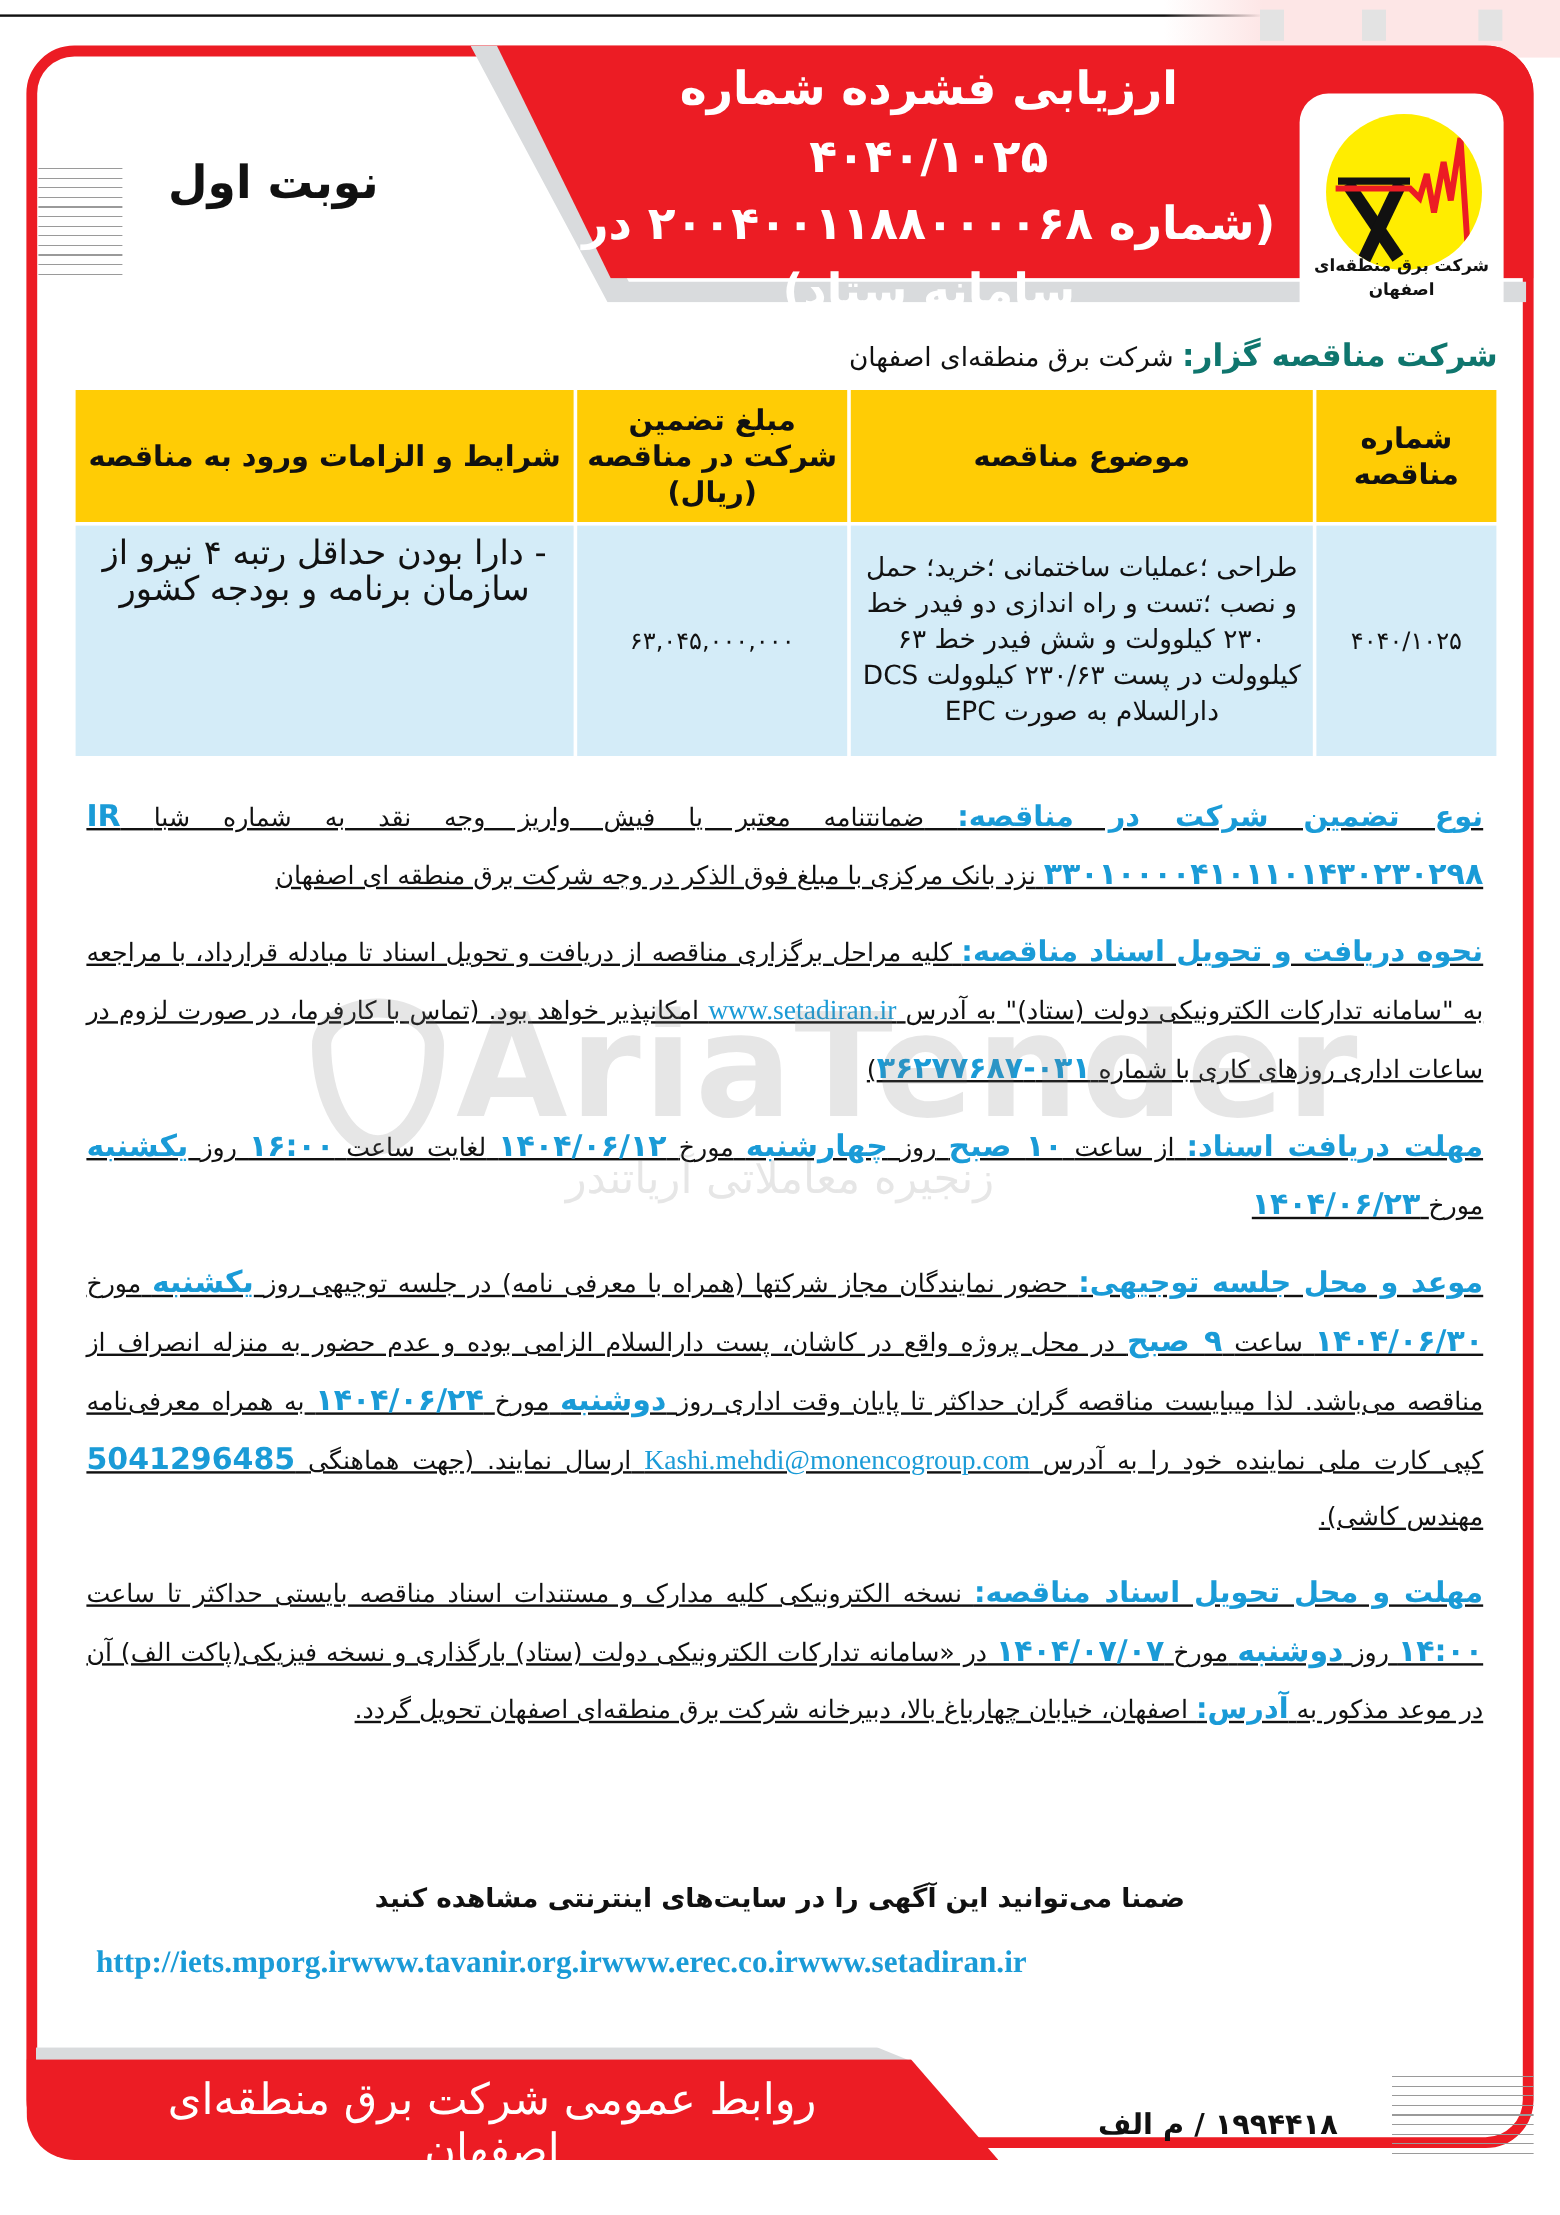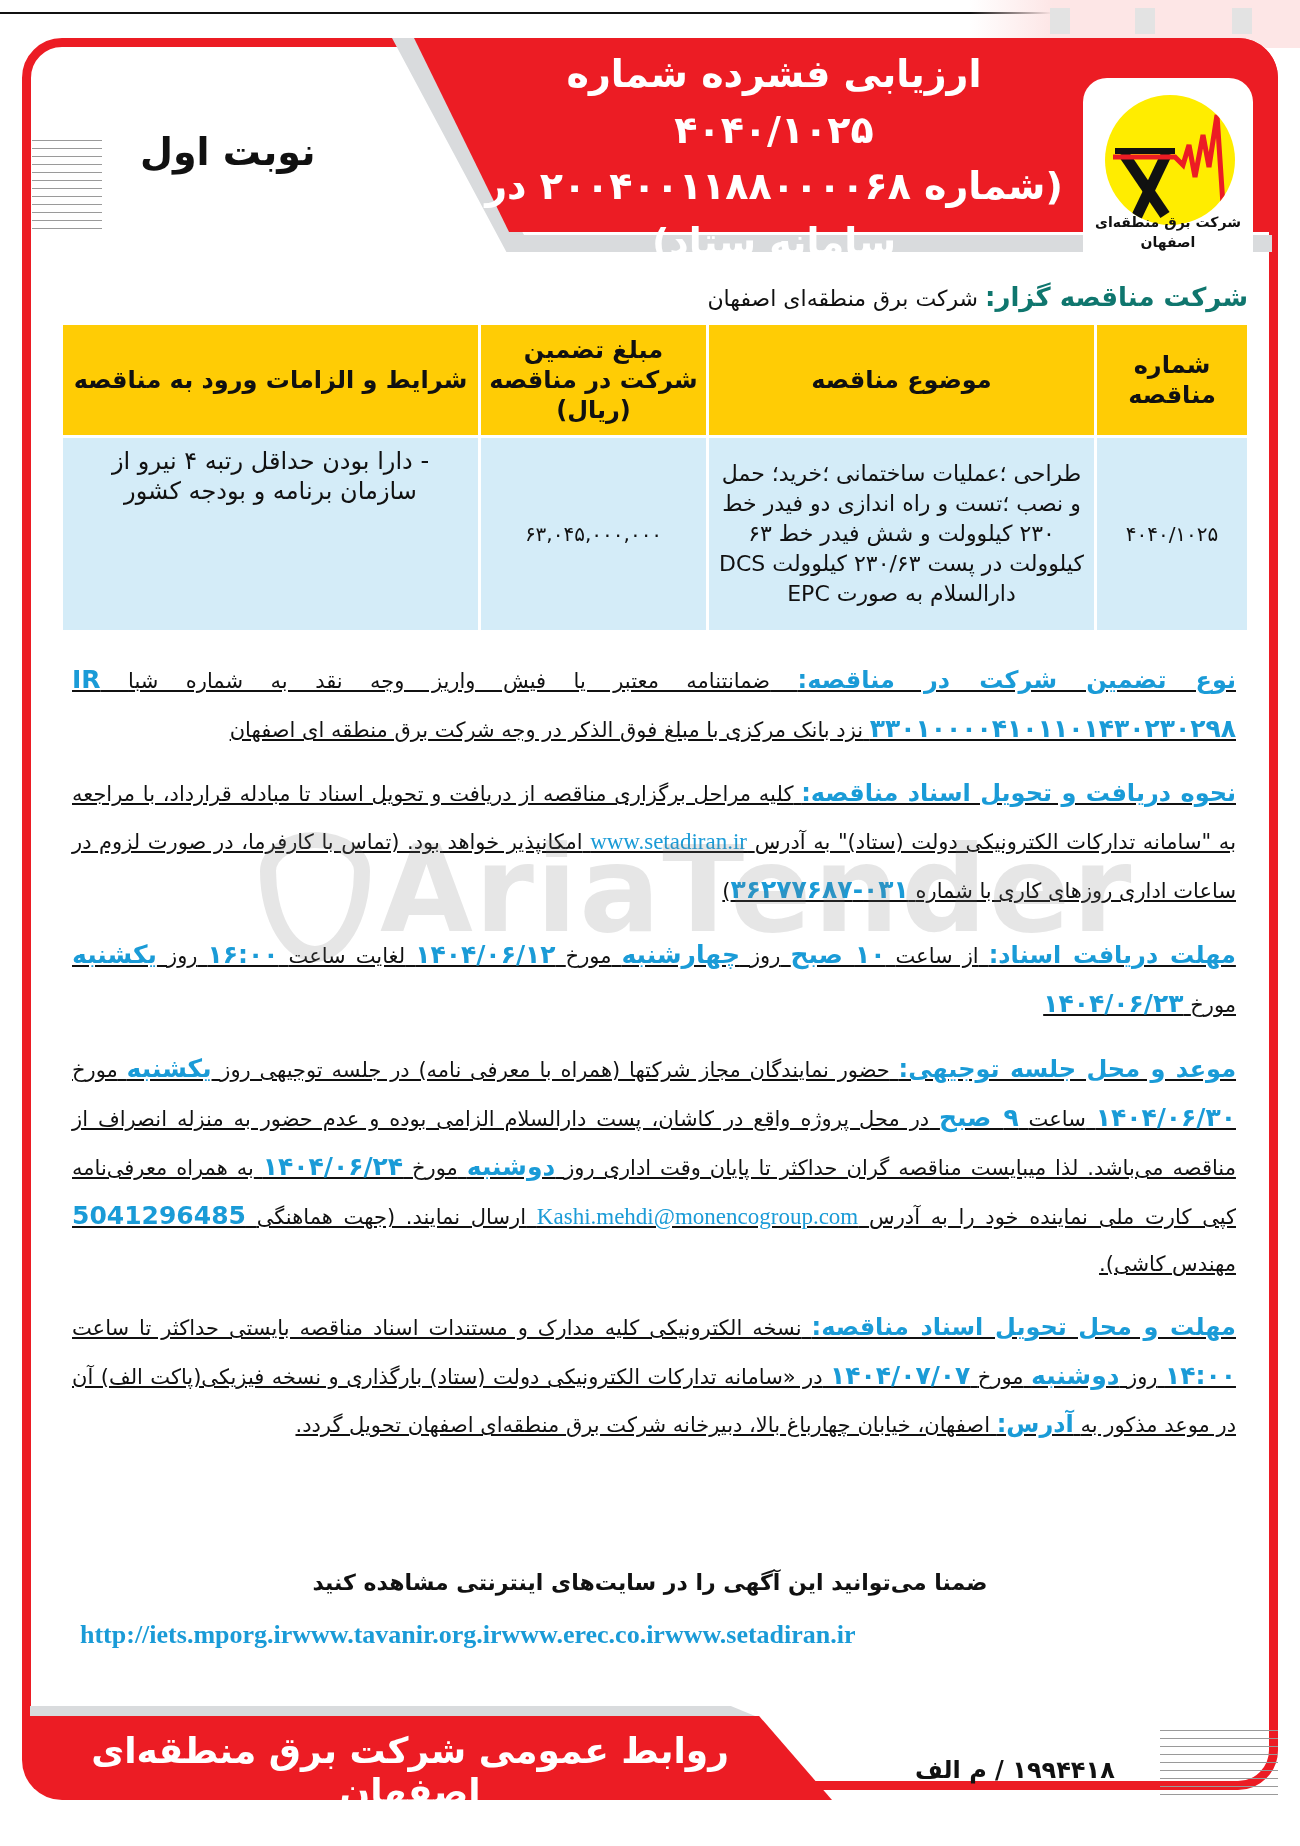--- a/index.html
+++ b/index.html
@@ -61,21 +61,21 @@
       direction: ltr; }
     .sites span { color: #1a9bd7; font-family: "Liberation Serif", serif; font-weight: bold; font-size: 26px; }
 
     
     .footer-shadow { position: absolute; left: 30px; top: 1706px; width: 730px; height: 12px; background: #d9dbdd;
       clip-path: polygon(0 0, 96% 0, 100% 100%, 0 100%); }
     .footer-red { position: absolute; left: 22px; top: 1716px; width: 810px; height: 84px; background: #ec1c24;
       border-bottom-left-radius: 40px;
       clip-path: polygon(0 0, 91% 0, 100% 100%, 0 100%); }
     .footer-title { position: absolute; left: 90px; top: 1730px; width: 640px; text-align: center; direction: rtl;
-      color: #fff; font-size: 36px; font-weight: bold; }
+      color: #fff; font-size: 36px; font-weight: normal; }
     .ad-code { position: absolute; left: 915px; top: 1740px; direction: rtl; font-size: 24px; font-weight: bold; margin-top: 16px; }
 
     .watermark { position: absolute; left: 260px; top: 820px; width: 760px; height: 210px; opacity: 0.18;
       pointer-events: none; }
     .watermark .wm-big { position: absolute; left: 120px; top: 0; font-size: 120px; font-weight: bold; color: #777;
       font-family: "DejaVu Sans", sans-serif; letter-spacing: 2px; }
     .watermark .wm-small { position: absolute; left: 20px; top: 142px; width: 740px; text-align: center; direction: rtl;
       font-size: 36px; color: #777; letter-spacing: 14px; }
     .watermark .wm-shield { position: absolute; left: 0; top: 12px; width: 110px; height: 130px; border: 16px solid #777;
       border-radius: 50% 50% 50% 50% / 30% 30% 70% 70%; }
@@ -130,21 +130,21 @@
       <th style="width:385px">موضوع مناقصه</th>
       <th style="width:225px">مبلغ تضمین شرکت در مناقصه (ریال)</th>
       <th>شرایط و الزامات ورود به مناقصه</th>
     </tr>
   </thead>
   <tbody>
     <tr>
       <td>۴۰۴۰/۱۰۲۵</td>
       <td style="font-size:22px">طراحی ؛عملیات ساختمانی ؛خرید؛ حمل و نصب ؛تست و راه اندازی دو فیدر خط ۲۳۰ کیلوولت و شش فیدر خط ۶۳ کیلوولت در پست ۲۳۰/۶۳ کیلوولت DCS دارالسلام به صورت EPC</td>
       <td>۶۳,۰۴۵,۰۰۰,۰۰۰</td>
-      <td style="font-size:24px; vertical-align:top; ">- دارا بودن حداقل رتبه ۴ نیرو از سازمان برنامه و بودجه کشور</td>
+      <td style="font-size:28px; vertical-align:top; ">- دارا بودن حداقل رتبه ۴ نیرو از سازمان برنامه و بودجه کشور</td>
     </tr>
   </tbody>
 </table>
 
 <div class="body-text">
   <p>
     <span class="lbl">نوع تضمین شرکت در مناقصه:</span>
     <span>ضمانتنامه معتبر یا فیش واریز وجه نقد به شماره شبا</span>
     <span class="hl">IR ۳۳۰۱۰۰۰۰۴۱۰۱۱۰۱۴۳۰۲۳۰۲۹۸</span>
     <span>نزد بانک مرکزی با مبلغ فوق الذکر در وجه شرکت برق منطقه ای اصفهان</span>
@@ -199,20 +199,21 @@
     <span class="hl">۱۴۰۴/۰۷/۰۷</span>
     <span>در «سامانه تدارکات الکترونیکی دولت (ستاد) بارگذاری و نسخه فیزیکی(پاکت الف) آن در موعد مذکور به</span>
     <span class="lbl">آدرس:</span>
     <span>اصفهان، خیابان چهارباغ بالا، دبیرخانه شرکت برق منطقه‌ای اصفهان تحویل گردد.</span>
   </p>
 </div>
 
 <div class="watermark">
   <div class="wm-shield"></div>
   <div class="wm-big">AriaTender</div>
+  <div class="wm-small">زنجیره معاملاتی آریاتندر</div>
 </div>
 
 <div class="see-also">ضمنا می‌توانید این آگهی را در سایت‌های اینترنتی مشاهده کنید</div>
 <div class="sites">
   <span>http://iets.mporg.ir</span>
   <span>www.tavanir.org.ir</span>
   <span>www.erec.co.ir</span>
   <span>www.setadiran.ir</span>
 </div>
 

